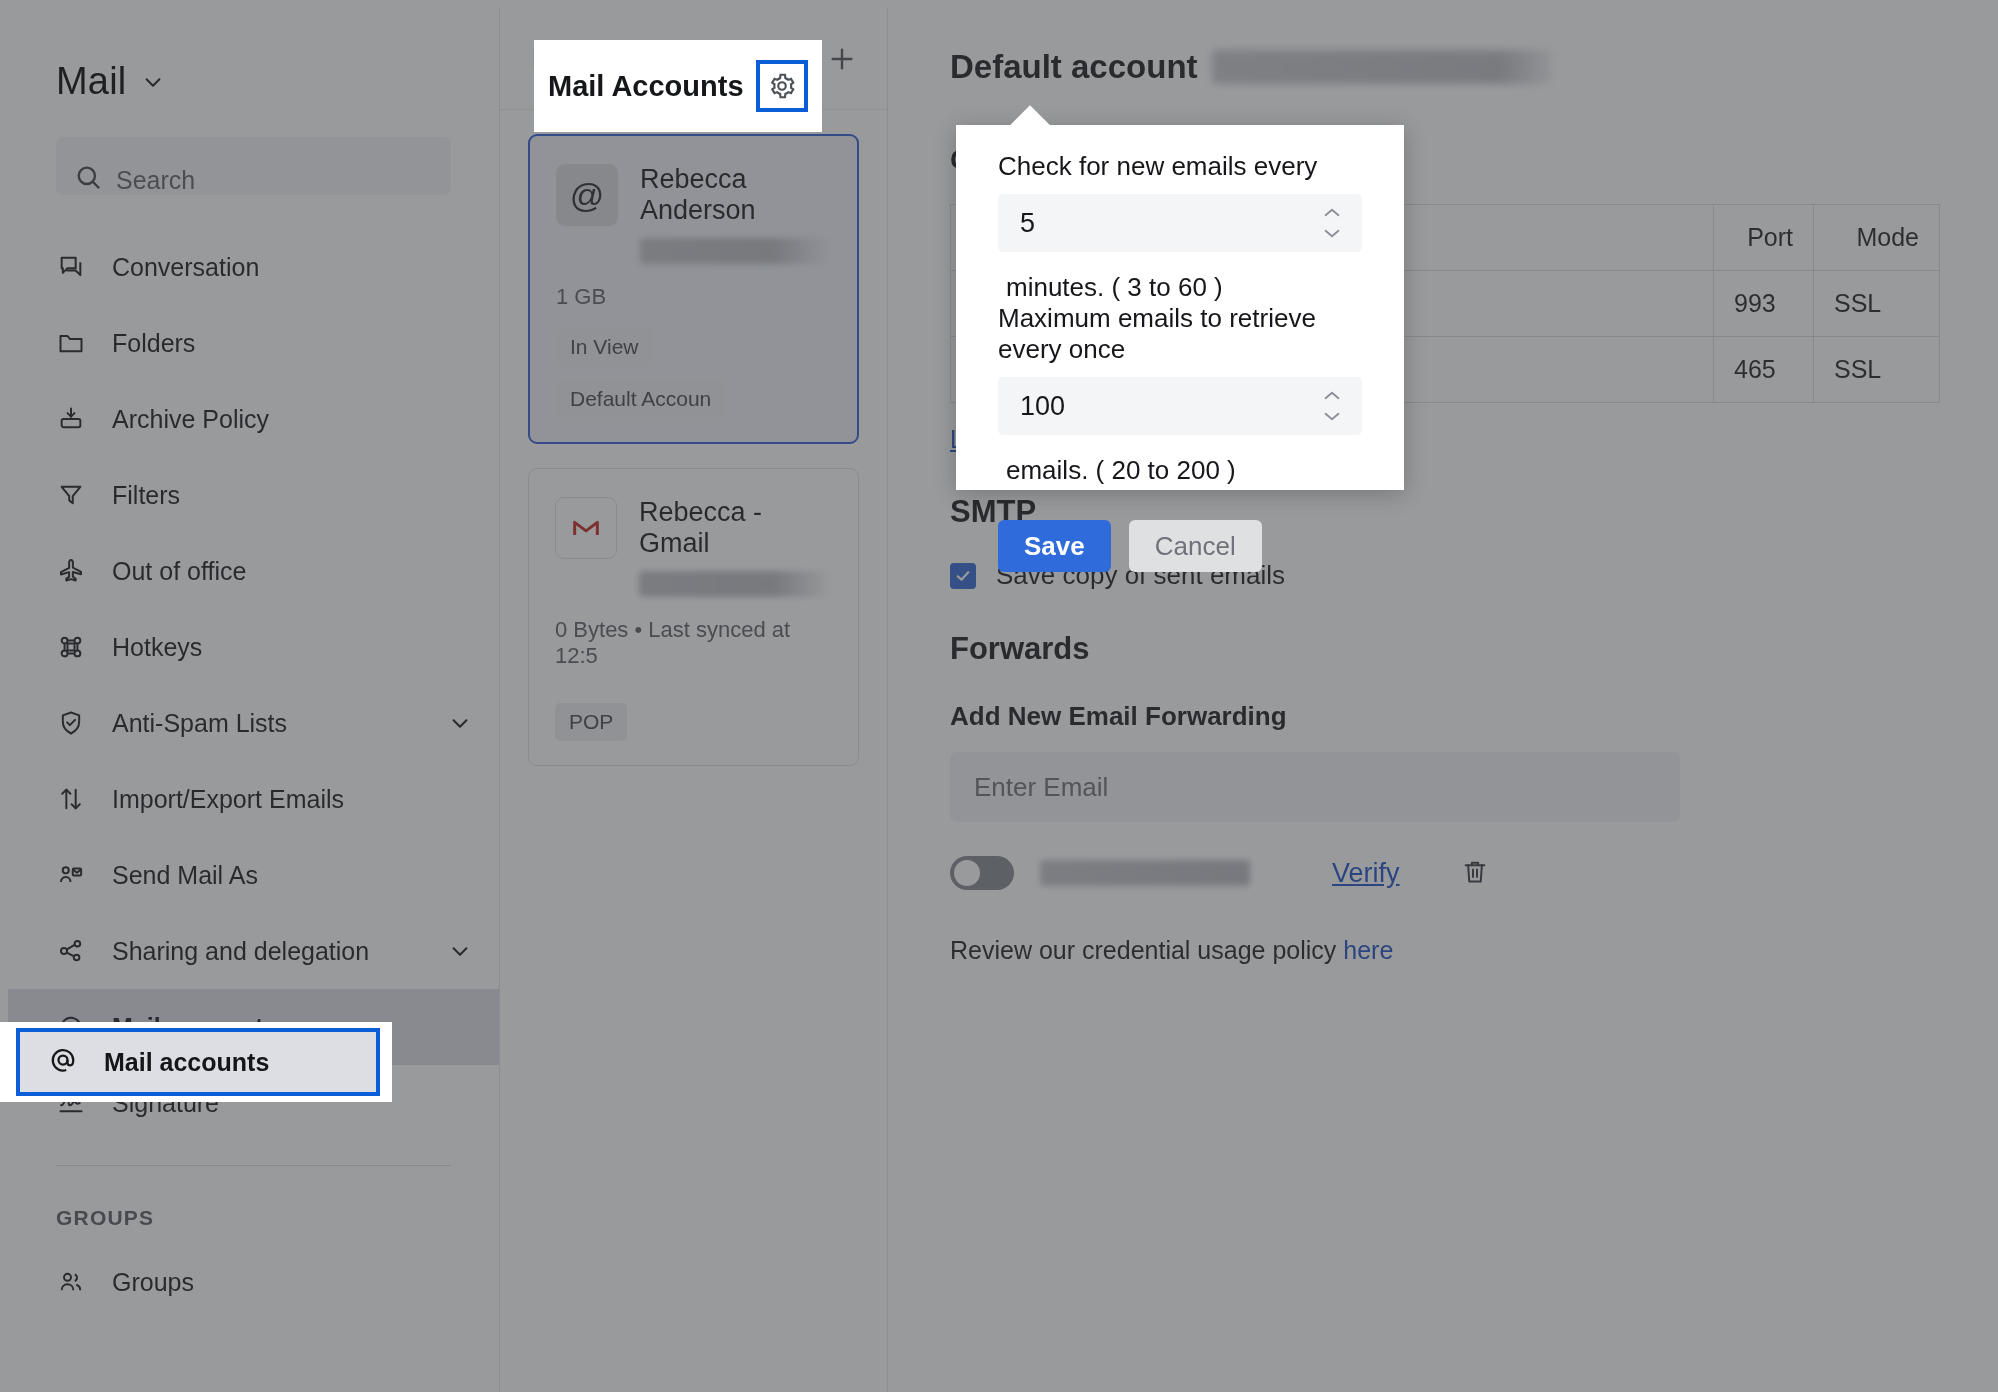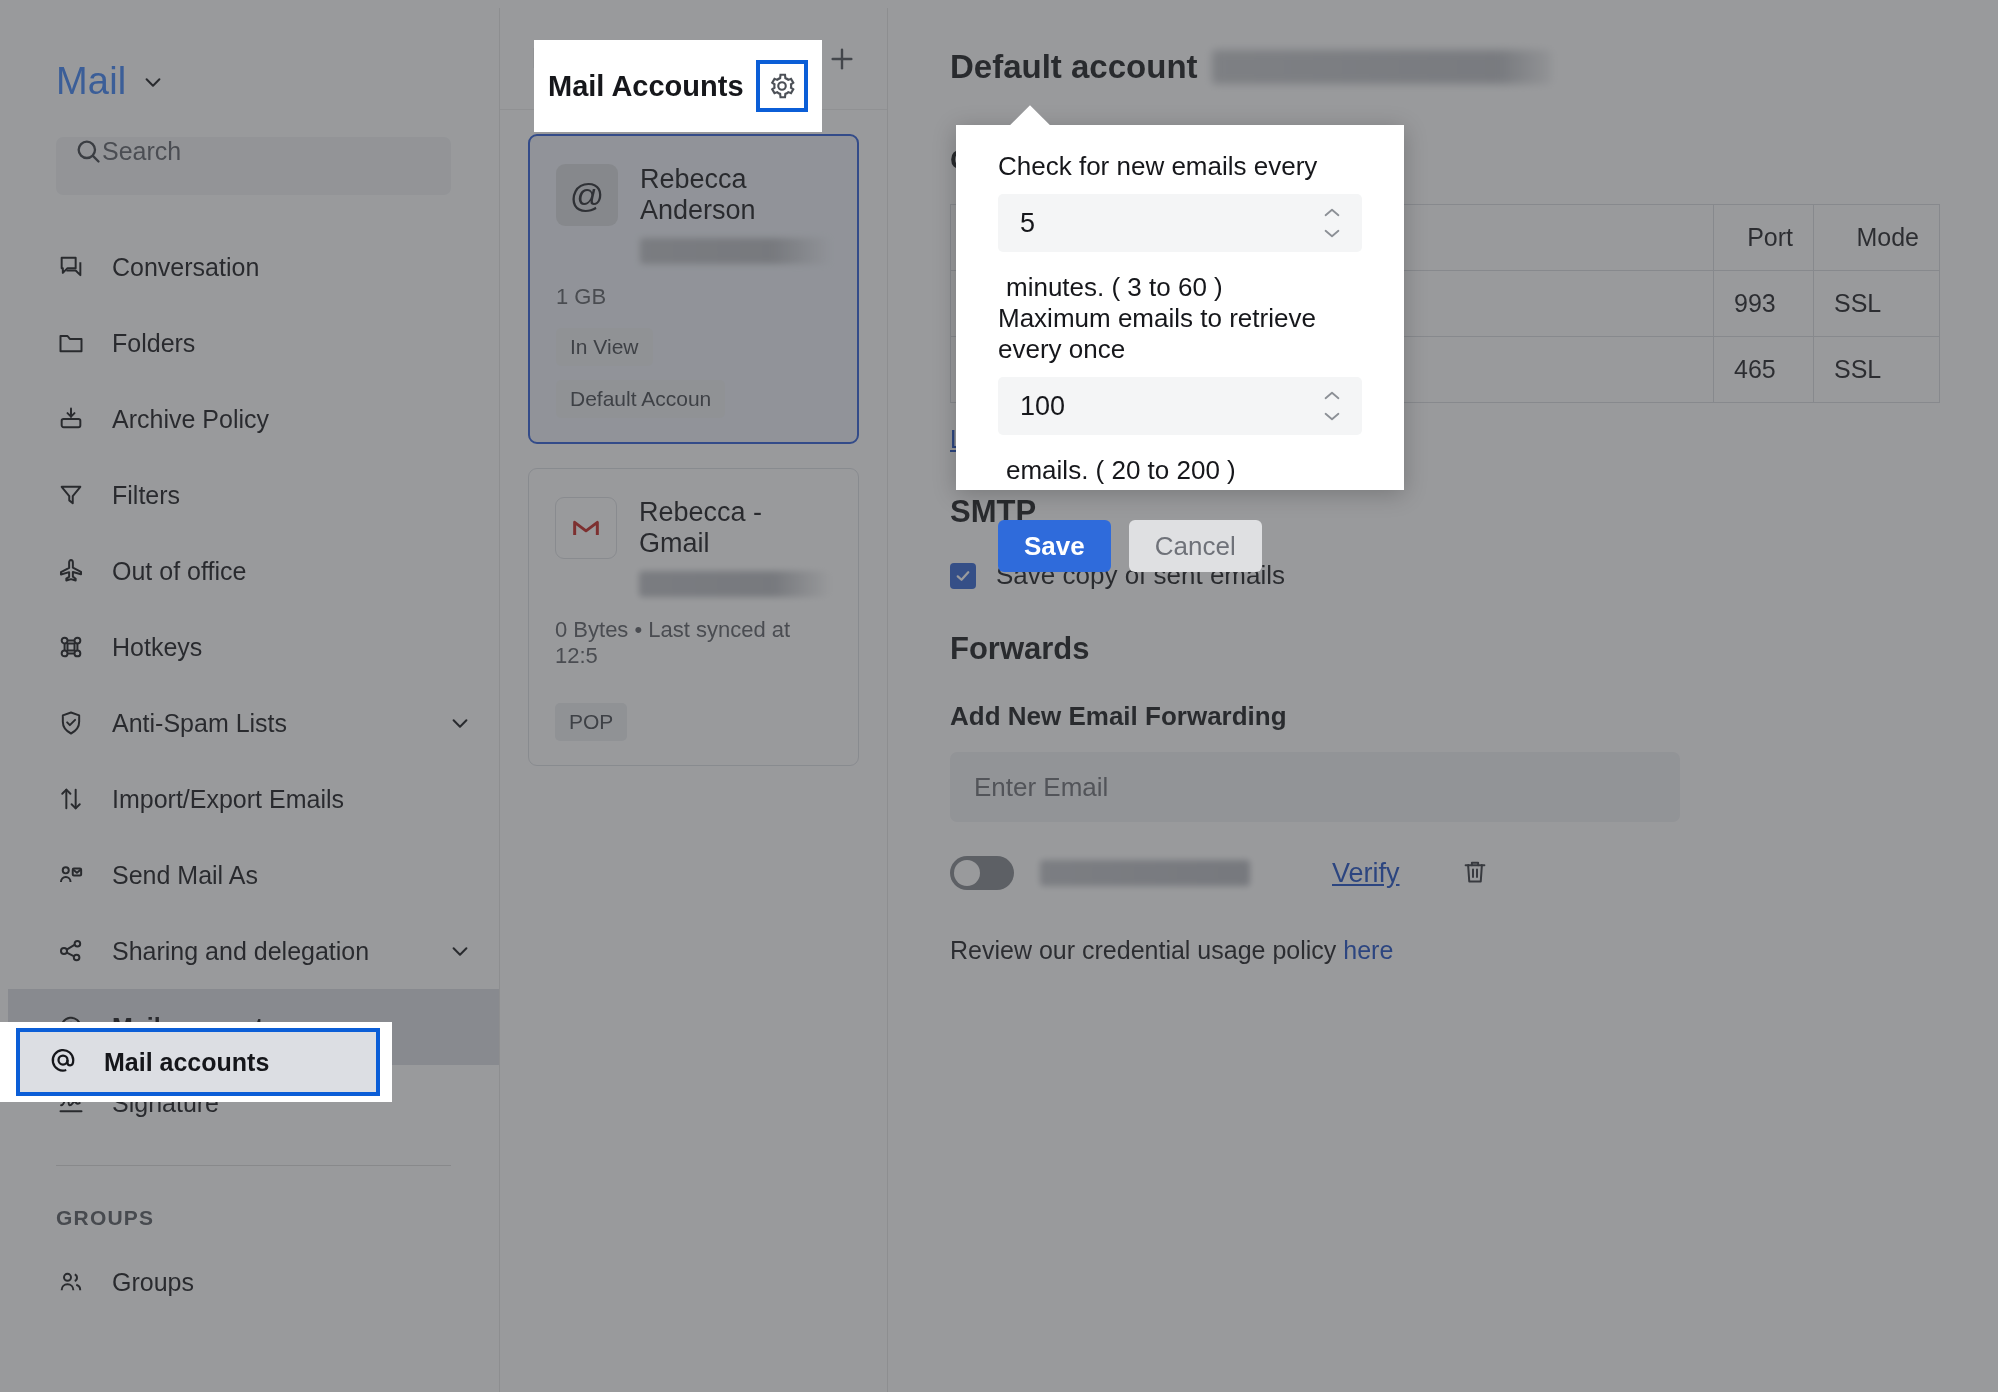--- a/index.html
+++ b/index.html
@@ -25,29 +25,29 @@
     position: absolute; left: 8px; top: 8px;
     width: 492px; height: 1384px;
     background: #ffffff;
     border-right: 1px solid #e6e6e6;
     padding: 0;
   }
   .brand {
     display: flex; align-items: center; gap: 16px;
     padding: 52px 0 0 48px;
   }
-  .brand-title { font-size: 38px; font-weight: 400; color: #3b82f6; letter-spacing: .2px; }
+  .brand-title { font-size: 38px; font-weight: 400; color: #000000; letter-spacing: .2px; }
   .chev { width: 22px; height: 22px; display:inline-block; }
 
   .search-box {
     margin: 34px 48px 0 48px;
     height: 58px;
     background: #f2f3f5;
     border-radius: 7px;
-    display: flex; align-items: flex-start; gap: 0;
+    display: flex; align-items: flex-end; gap: 14px;
     padding: 0 18px;
   }
   .search-ph { font-size: 25px; color: #5c5f66; }
 
   .navlist { margin-top: 34px; }
   .navitem {
     display: flex; align-items: center;
     height: 76px;
     padding: 0 28px 0 48px;
     gap: 26px;

